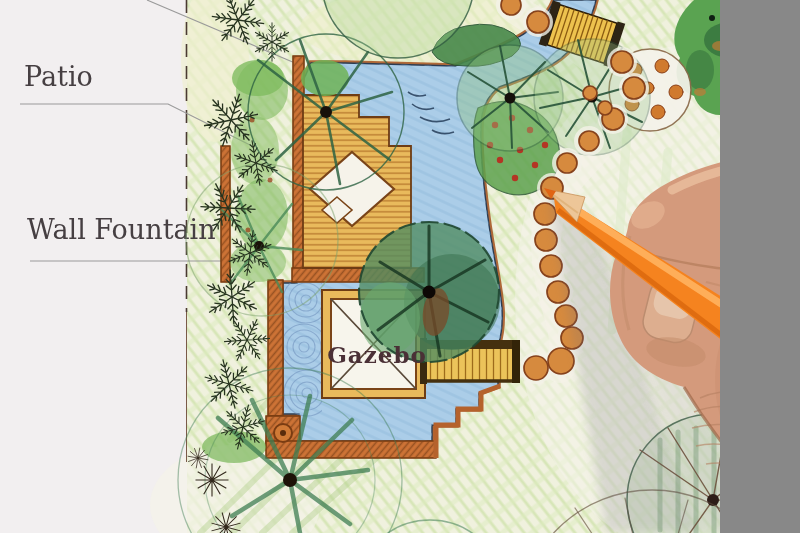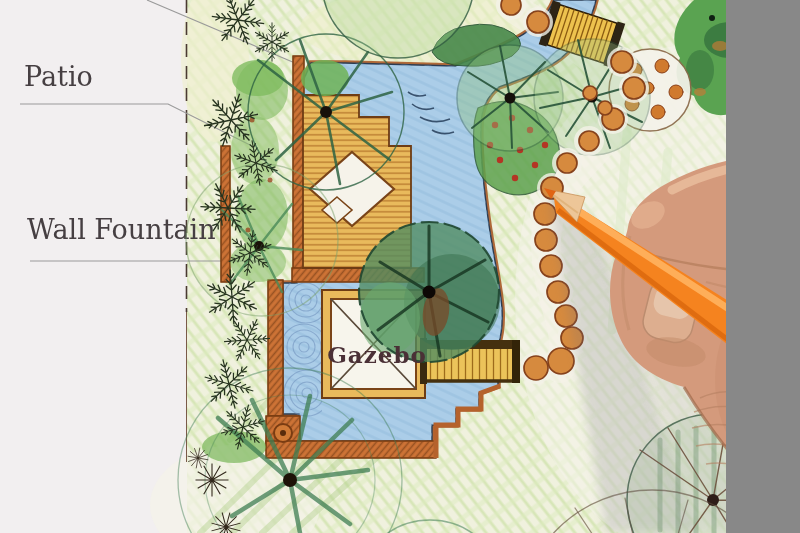--- a/index.html
+++ b/index.html
@@ -1,17 +1,17 @@
 <!DOCTYPE html>
 <html><head>
 <meta charset="utf-8">
 <style>
   html,body{margin:0;padding:0;background:#888;}
   .stage{position:relative;width:720px;height:533px;overflow:hidden;background:#f2eff0;
-         font-family:"DejaVu Serif", serif;padding-left:6px;}
+         font-family:"DejaVu Serif", serif;}
   svg{position:absolute;left:0;top:0;display:block;}
   text{font-family:"DejaVu Serif", serif;}
 </style>
 </head>
 <body>
 
 <div class="stage">
 <svg width="800" height="533" viewBox="0 0 800 533">
   <defs>
     <pattern id="lawnA" width="10" height="10" patternUnits="userSpaceOnUse" patternTransform="rotate(-38)">

